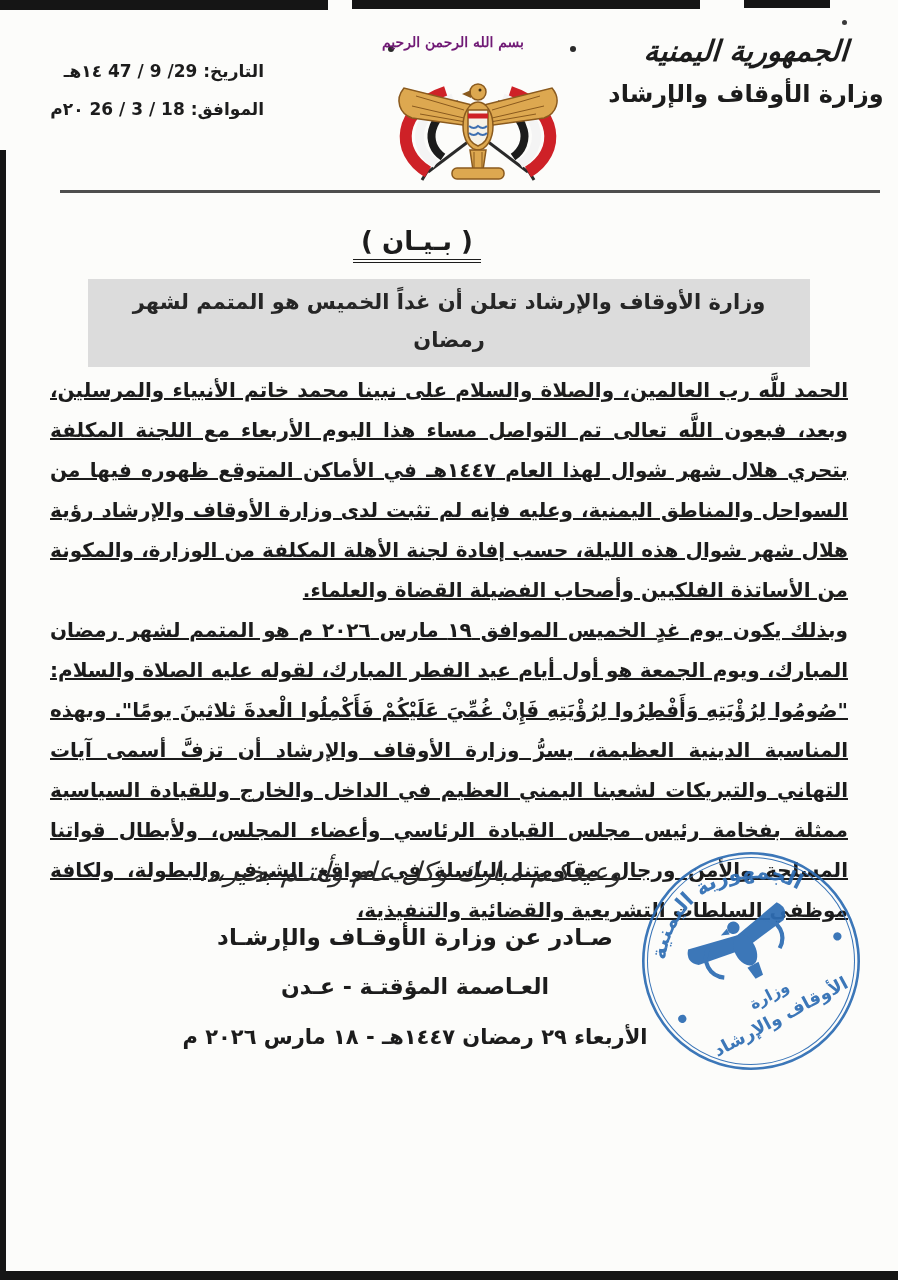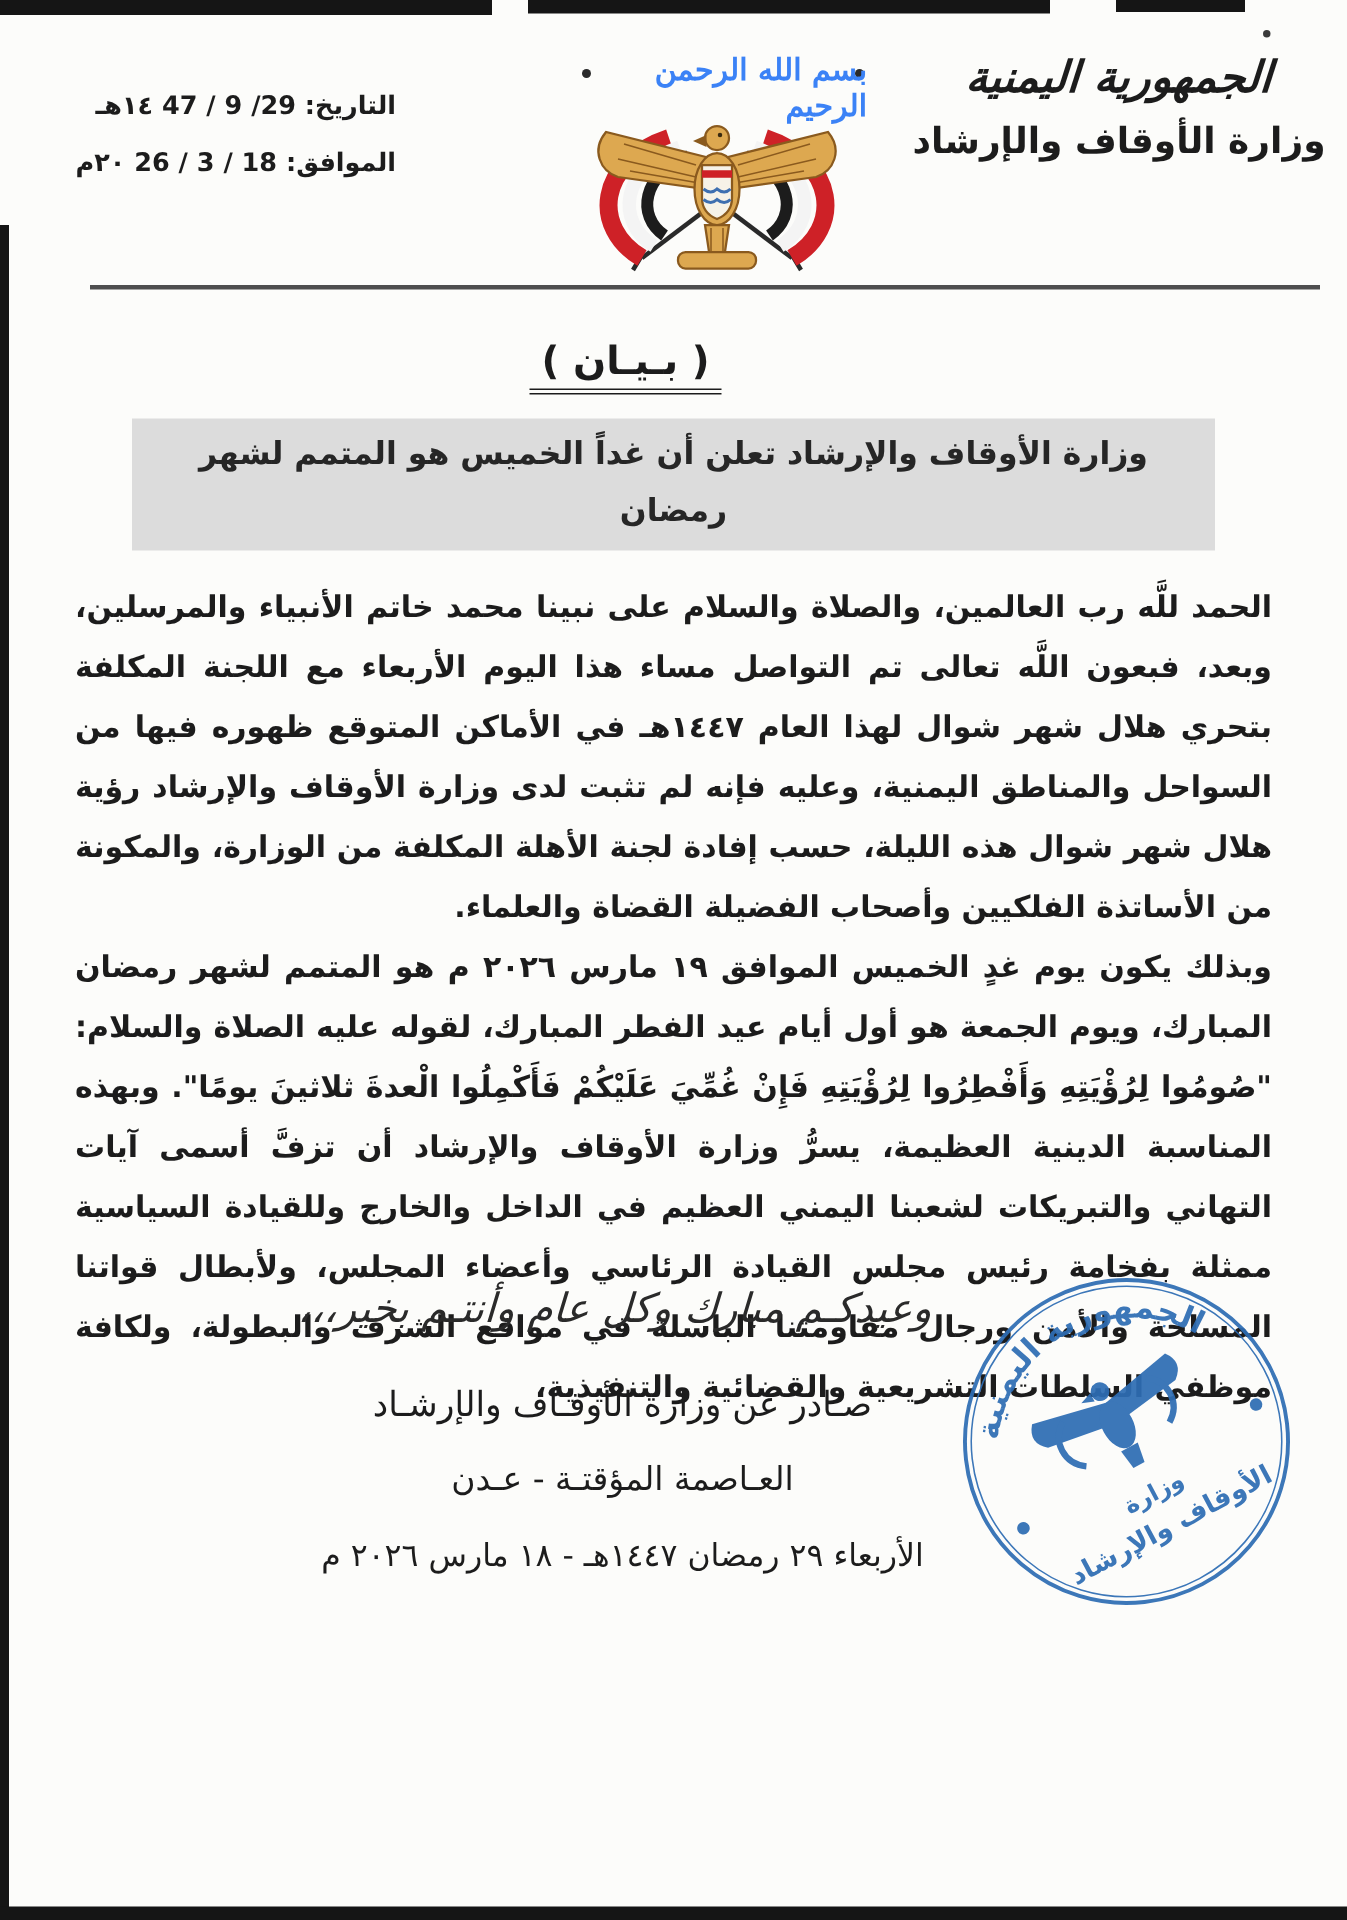--- a/index.html
+++ b/index.html
@@ -22,22 +22,22 @@
   .art-bottom{bottom:0;left:0;width:898px;height:9px;}
   .art-dot{top:20px;left:842px;width:5px;height:5px;border-radius:50%;background:#3a3a3a;}
 
   
   .date-block{
     position:absolute;top:52px;left:28px;width:236px;
     font-size:17px;font-weight:bold;line-height:38px;white-space:nowrap;
   }
   .bismillah{
     position:absolute;top:34px;left:382px;width:196px;
-    text-align:right;font-size:20px;font-weight:bold;
-    font-family:"DejaVu Serif", serif;color:#3b82f6;
+    text-align:left;font-size:14px;font-weight:bold;
+    font-family:"DejaVu Serif", serif;color:#701a75;
     letter-spacing:-0.5px;
   }
   .orn-dot{position:absolute;top:46px;width:6px;height:6px;border-radius:50%;background:#2a2a2a;}
   .orn-dot.r{left:570px;} .orn-dot.l{left:388px;}
   .org-block{position:absolute;top:28px;left:602px;width:288px;text-align:center;}
   .republic-name{
     font-family:"DejaVu Serif", serif;font-size:29px;font-weight:bold;font-style:italic;
     transform:skewX(-4deg);letter-spacing:-1px;line-height:46px;
   }
   .ministry-name{font-size:24px;font-weight:bold;margin-top:6px;letter-spacing:0.5px;}
@@ -46,33 +46,34 @@
 
   
   .stmt-title{position:absolute;top:226px;left:0;width:834px;text-align:center;font-size:26px;font-weight:bold;}
   .stmt-title span{border-bottom:4px double #1c1c1c;padding:0 8px 3px;}
   .highlight{
     position:absolute;top:279px;left:88px;width:706px;
     background:#dcdcdc;padding:4px 8px 8px;
     text-align:center;font-weight:bold;font-size:21px;line-height:38px;color:#262626;
   }
   .body-text{
-    position:absolute;top:384px;left:50px;width:798px;
+    position:absolute;top:370px;left:50px;width:798px;
     font-size:20px;font-weight:bold;line-height:40px;
     text-align:justify;
+    text-decoration:underline;
   }
   .body-text p{margin:0;}
 
   
   .closing-script{
     position:absolute;top:856px;left:170px;width:480px;text-align:center;
     font-family:"DejaVu Serif", serif;font-style:italic;font-size:27px;color:#2a2a2a;
     transform:skewX(-3deg);
   }
-  .footer-block{position:absolute;top:924px;left:115px;width:600px;text-align:center;font-weight:normal;}
+  .footer-block{position:absolute;top:924px;left:115px;width:600px;text-align:center;font-weight:bold;}
   .footer-line1{font-size:23px;margin-bottom:24px;letter-spacing:0.5px;}
   .footer-line2{font-size:22px;margin-bottom:26px;letter-spacing:0.5px;}
   .footer-line3{font-size:21px;}
 
   
   .stamp{
     position:absolute;top:846px;left:636px;width:230px;height:230px;
     transform:rotate(-28deg);opacity:0.93;
   }
 </style>

